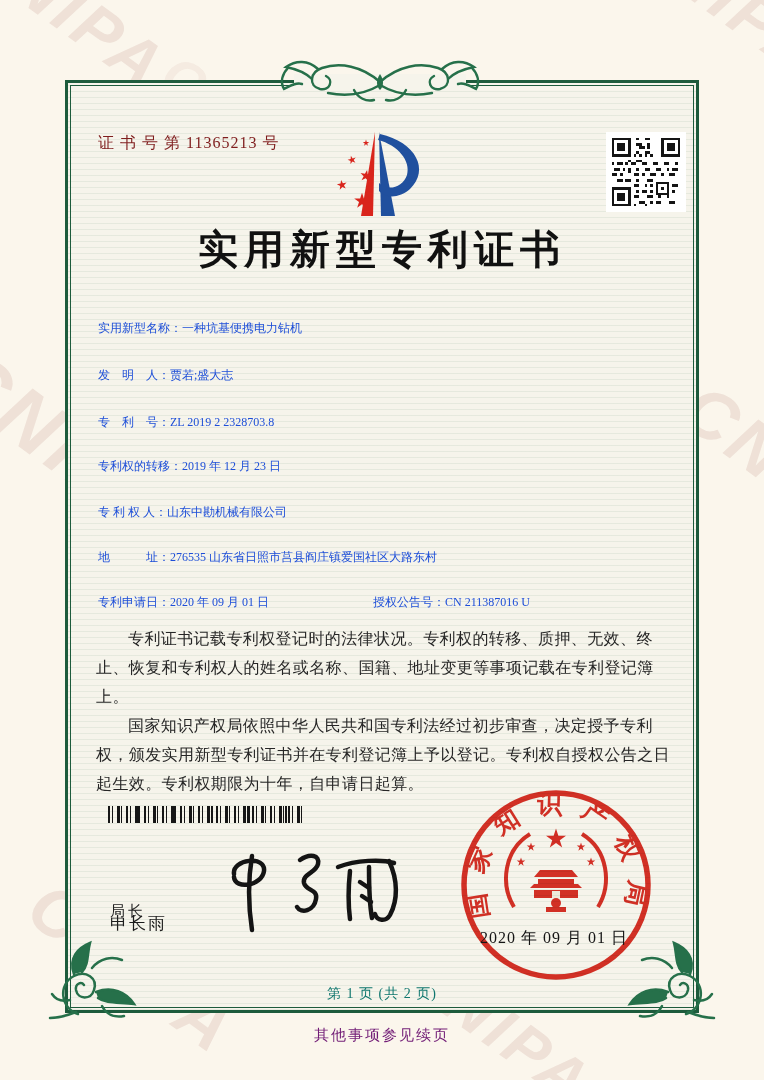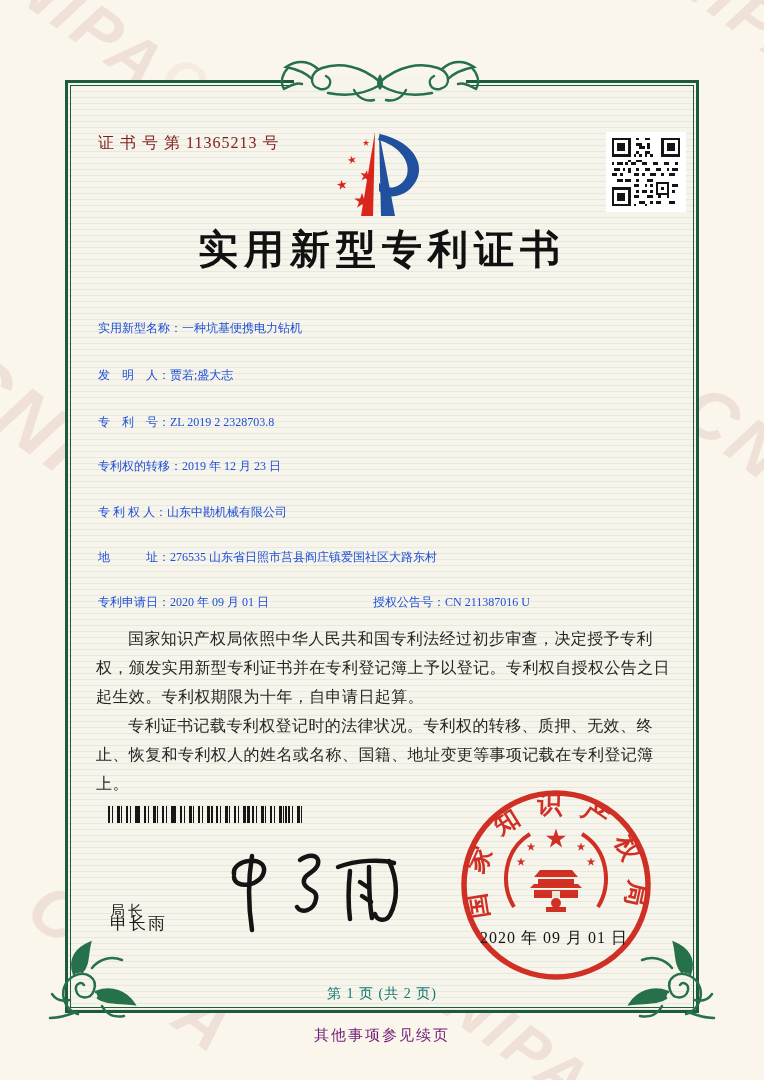--- a/index.html
+++ b/index.html
@@ -184,22 +184,22 @@
   <span class="flabel">地　　　址：</span><span class="fvalue">276535 山东省日照市莒县阎庄镇爱国社区大路东村</span>
 </div>
 <div class="frow" style="top:594px">
   <span class="flabel">专利申请日：</span><span class="fvalue">2020 年 09 月 01 日</span>
 </div>
 <div class="frow" style="top:594px;left:373px">
   <span class="flabel">授权公告号：</span><span class="fvalue">CN 211387016 U</span>
 </div>
 
 <div class="paras abs">
+  <p>专利证书记载专利权登记时的法律状况。专利权的转移、质押、无效、终止、恢复和专利权人的姓名或名称、国籍、地址变更等事项记载在专利登记簿上。</p>
   <p>国家知识产权局依照中华人民共和国专利法经过初步审查，决定授予专利权，颁发实用新型专利证书并在专利登记簿上予以登记。专利权自授权公告之日起生效。专利权期限为十年，自申请日起算。</p>
-  <p>专利证书记载专利权登记时的法律状况。专利权的转移、质押、无效、终止、恢复和专利权人的姓名或名称、国籍、地址变更等事项记载在专利登记簿上。</p>
 </div>
 
 <div class="barcode abs"></div>
 
 <div class="sig-title abs">局长</div>
 <div class="sig-name abs">申长雨</div>
 <svg class="abs" style="left:222px;top:840px;" width="188" height="96" viewBox="0 0 188 96">
   <g fill="none" stroke="#141414" stroke-width="4.5" stroke-linecap="round">
     <path d="M30,16 C26,40 26,64 30,90"></path>
     <path d="M12,34 C10,19 44,15 42,31 C40,46 13,50 12,37"></path>

